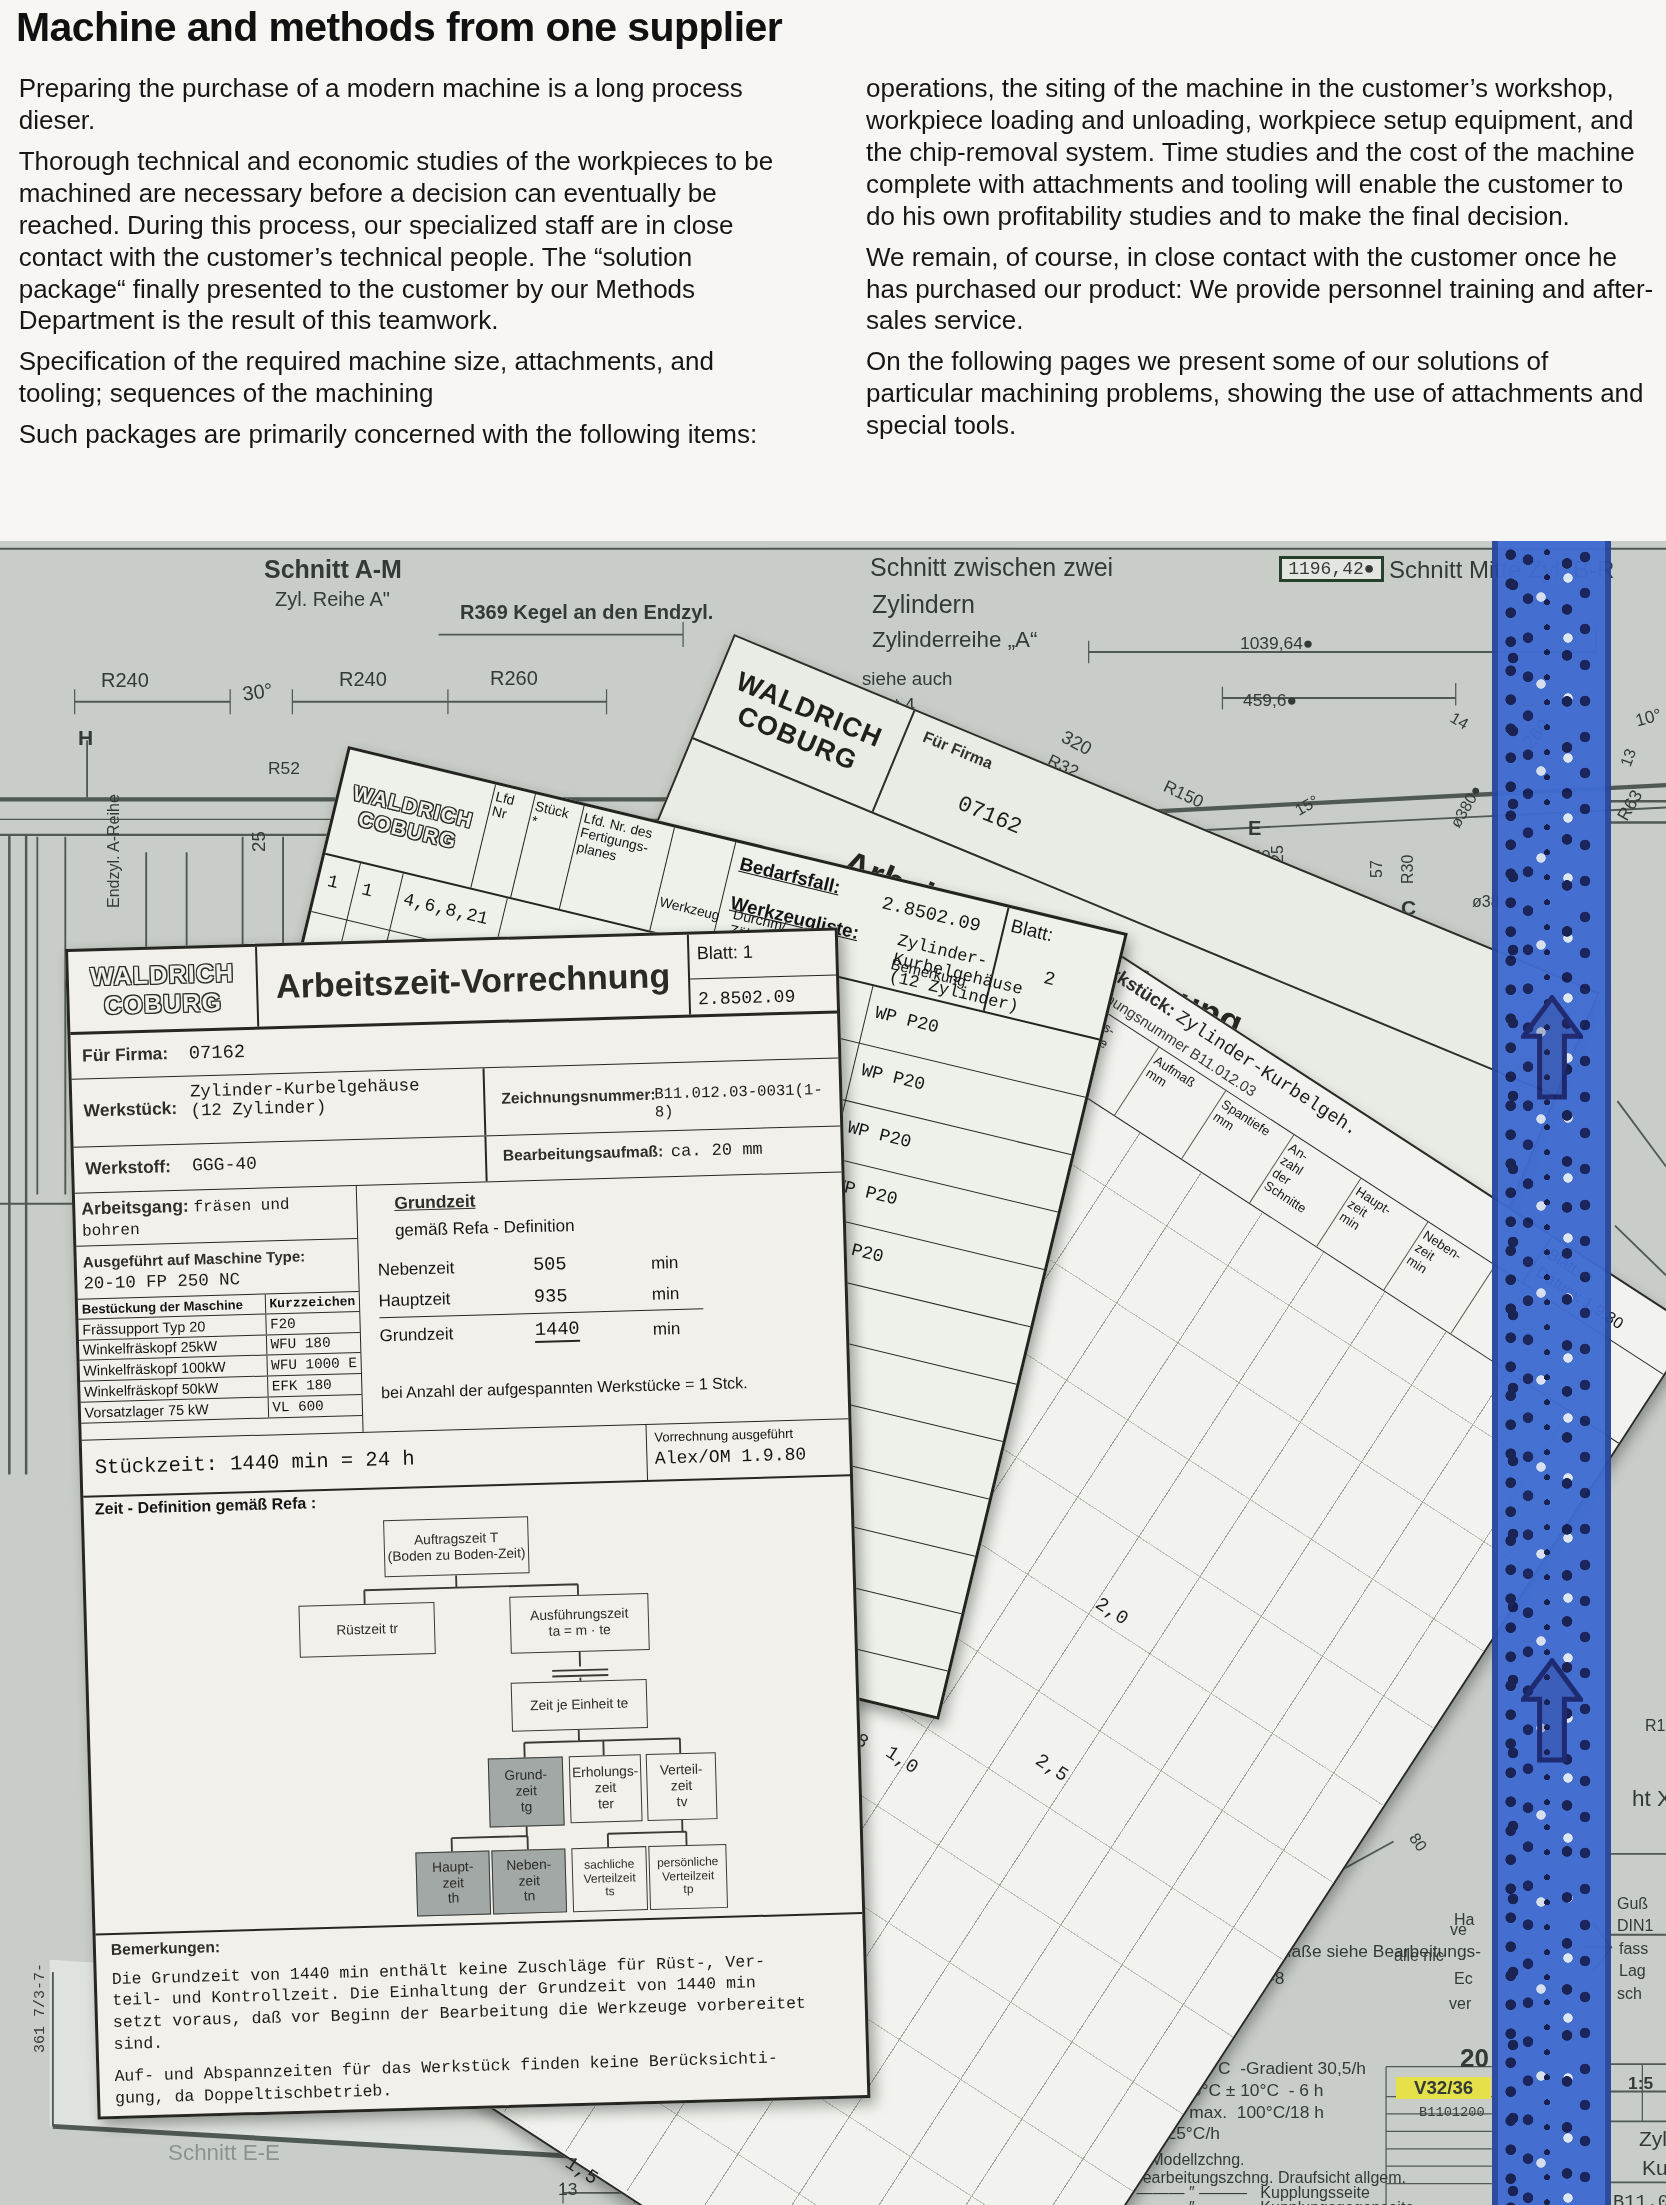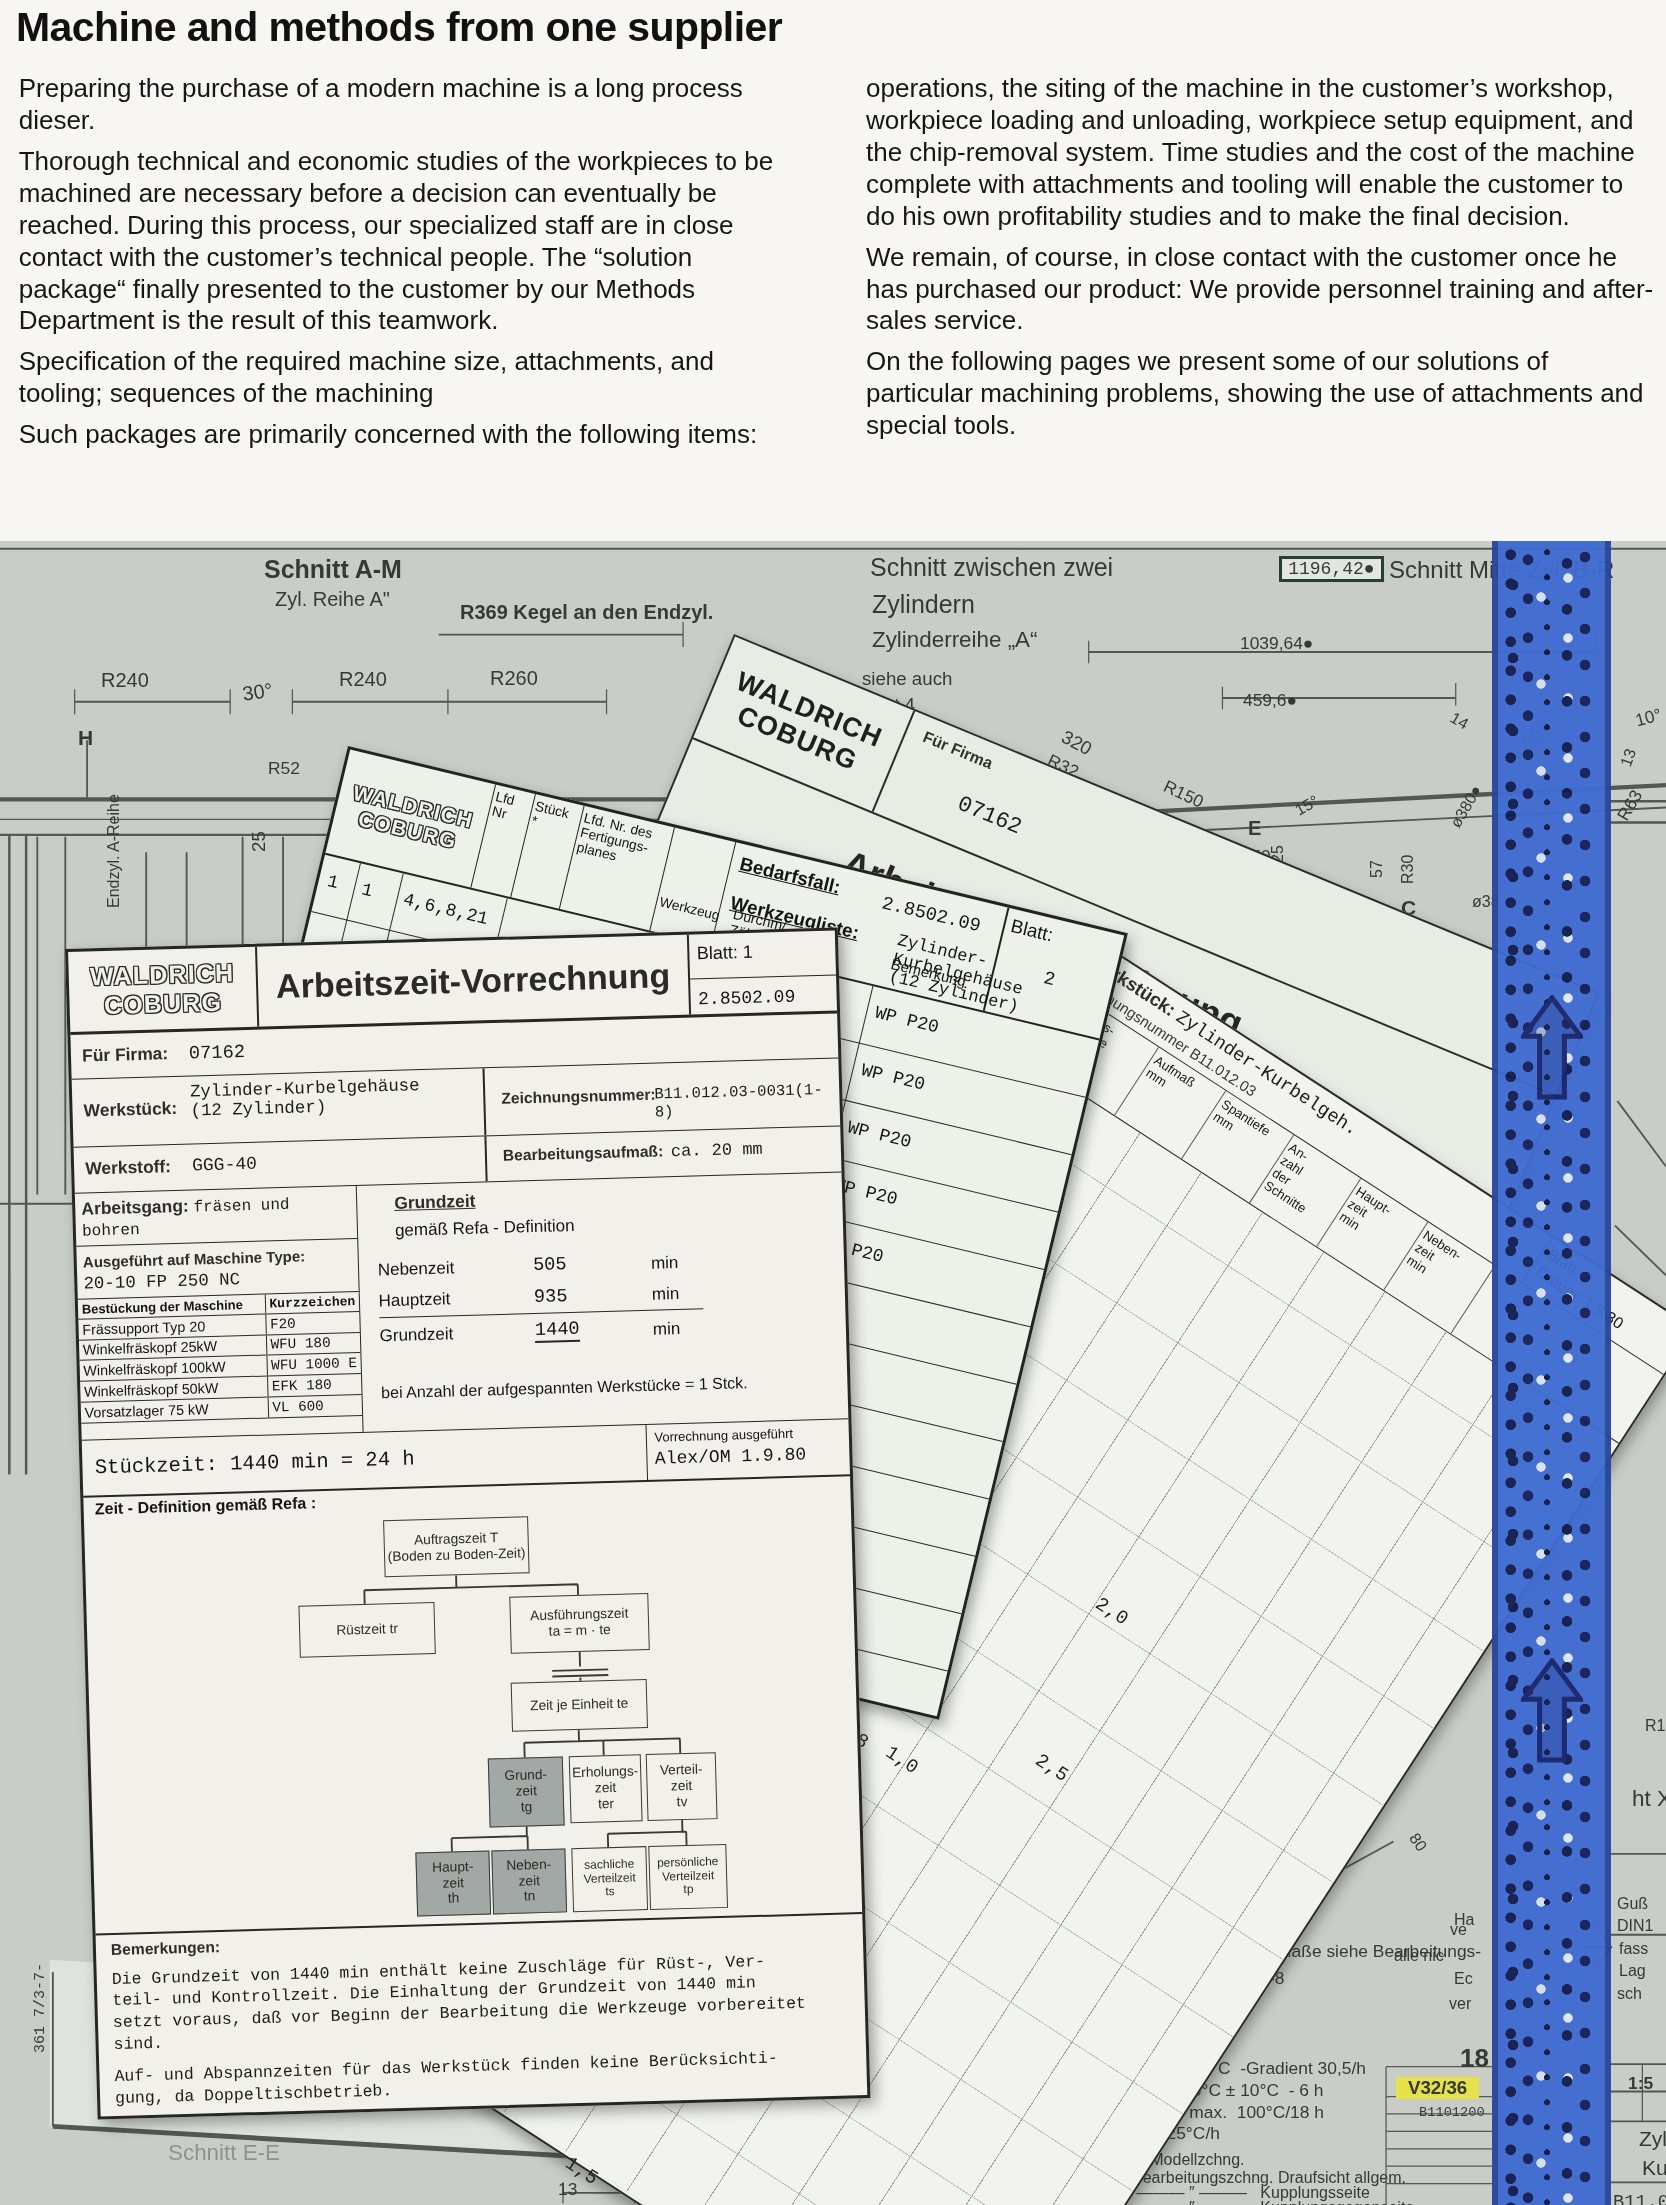--- a/index.html
+++ b/index.html
@@ -11,21 +11,21 @@
   .col{position:absolute;top:73px;font-size:26px;line-height:1.23;color:#161616;}
   .col p{margin:0 0 8.7px 0;}
   #colL{left:18.7px;width:785px;}
   #colR{left:866px;width:792px;}
   
   #photo{position:absolute;left:0;top:541px;width:1666px;height:1664px;background:#c8cdc8;overflow:hidden;}
   #bp-svg{position:absolute;left:0;top:0;z-index:1;}
   .bp-label{position:absolute;z-index:2;color:#343b37;white-space:pre;transform-origin:left top;}
   .bp-label.b{font-weight:700;}
   .bp-label.box{border:3.1px solid #27402e;padding:0 6.2px;background:rgba(228,232,226,.9);}
-  .bp-label.hl{background:#e6e04a;padding:0 12px;font-weight:700;}
+  .bp-label.hl{background:#e6e04a;padding:0 18px;font-weight:700;}
   .bp-label.faded{opacity:.4;}
   .bp-label.mono{font-family:"Liberation Mono",monospace;}
   
   .paper{position:absolute;transform-origin:left top;box-shadow:5px 6.2px 13.7px rgba(30,35,30,.4);}
   
   #sheetA{left:734px;top:93px;width:933px;height:473px;transform:rotate(22.5deg);
           background:#e9ebe5;border:2.5px solid #2c2c28;z-index:10;}
   #sheetA .row1{display:flex;border-bottom:2.5px solid #2c2c28;height:109px;}
   #sheetA .logo{width:193px;border-right:2.5px solid #2c2c28;display:flex;flex-direction:column;
                 align-items:center;justify-content:center;font-weight:700;font-size:27px;
@@ -302,21 +302,21 @@
         <span class="bp-label" style="left: 1080px; top: 1582px; font-size: 17.4px;">Gradient = 25°C/h</span>
         <span class="bp-label" style="left: 1068px; top: 1610px; font-size: 16px;">Blatt: 1-4 = Modellzchng.</span>
         <span class="bp-label" style="left: 1096px; top: 1628px; font-size: 16px;">4   = Bearbeitungszchng. Draufsicht allgem.</span>
         <span class="bp-label" style="left: 1096px; top: 1643px; font-size: 16px;">5   =  ——— ″ ———   Kupplungsseite</span>
         <span class="bp-label" style="left: 1096px; top: 1658px; font-size: 16px;">6   =  ——— ″ ———   Kupplungsgegenseite</span>
         <span class="bp-label" style="left: 1454px; top: 1330px; font-size: 16px; margin-top: 40px;">Ha</span>
         <span class="bp-label" style="left: 1450px; top: 1380px; font-size: 16px;">ve</span>
         <span class="bp-label" style="left: 1394px; top: 1406px; font-size: 16px;">alle nic</span>
         <span class="bp-label" style="left: 1454px; top: 1429px; font-size: 16px;">Ec</span>
         <span class="bp-label" style="left: 1449px; top: 1454px; font-size: 16px;">ver</span>
-        <span class="bp-label b" style="left: 1460px; top: 1502px; font-size: 26px;">18</span>
+        <span class="bp-label b" style="left: 1460px; top: 1502px; font-size: 26px;">20</span>
         <span class="bp-label hl" style="left: 1396px; top: 1536px; font-size: 18.7px;">V32/36</span>
         <span class="bp-label mono" style="left: 1419px; top: 1564px; font-size: 13.7px;">B1101200</span>
         <span class="bp-label" style="left: 1617px; top: 1354px; font-size: 16px;">Guß</span>
         <span class="bp-label" style="left: 1617px; top: 1376px; font-size: 16px;">DIN1</span>
         <span class="bp-label" style="left: 1619px; top: 1399px; font-size: 16px;">fass</span>
         <span class="bp-label" style="left: 1619px; top: 1421px; font-size: 16px;">Lag</span>
         <span class="bp-label" style="left: 1617px; top: 1444px; font-size: 16px;">sch</span>
         <span class="bp-label b" style="left: 1628px; top: 1532px; font-size: 17.4px;">1:5</span>
         <span class="bp-label" style="left: 1639px; top: 1586px; font-size: 21px;">Zyli</span>
         <span class="bp-label" style="left: 1642px; top: 1615px; font-size: 21px;">Kurb</span>

